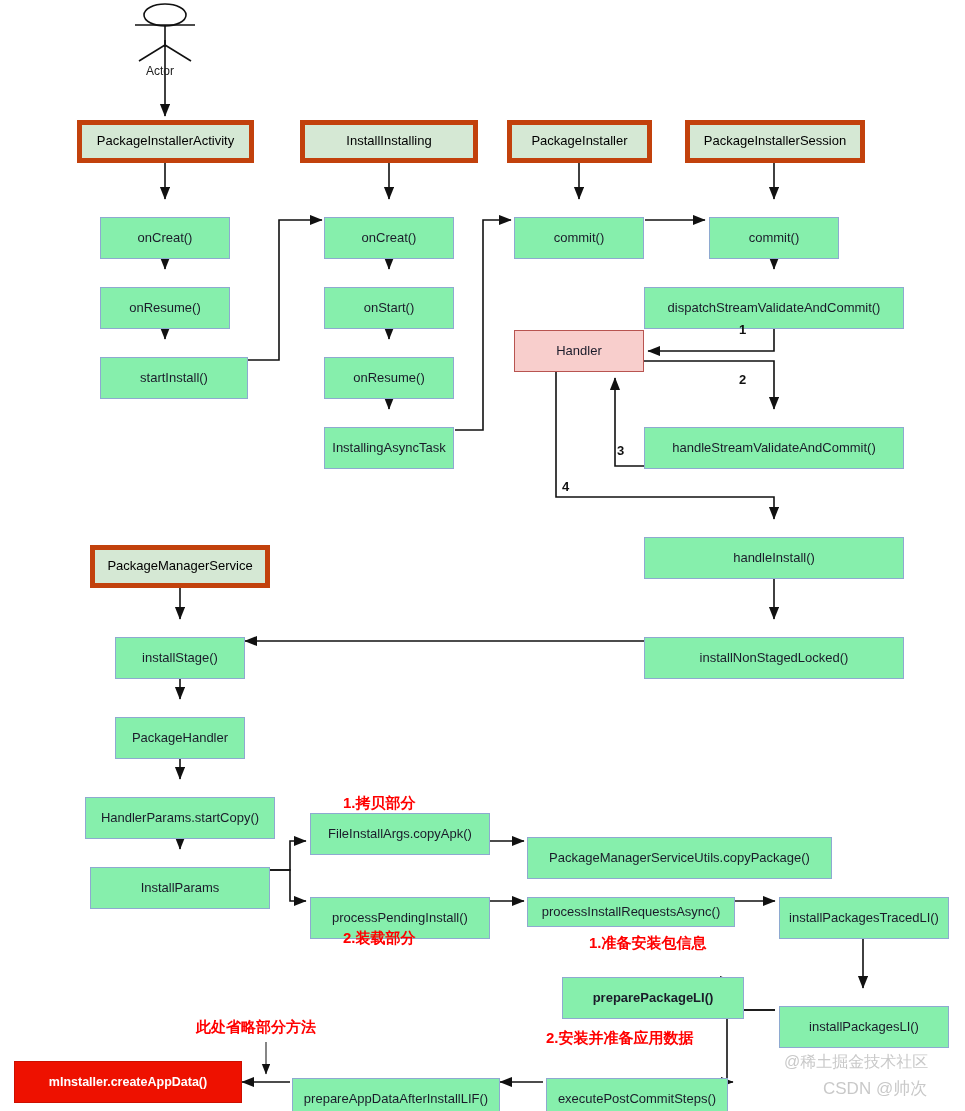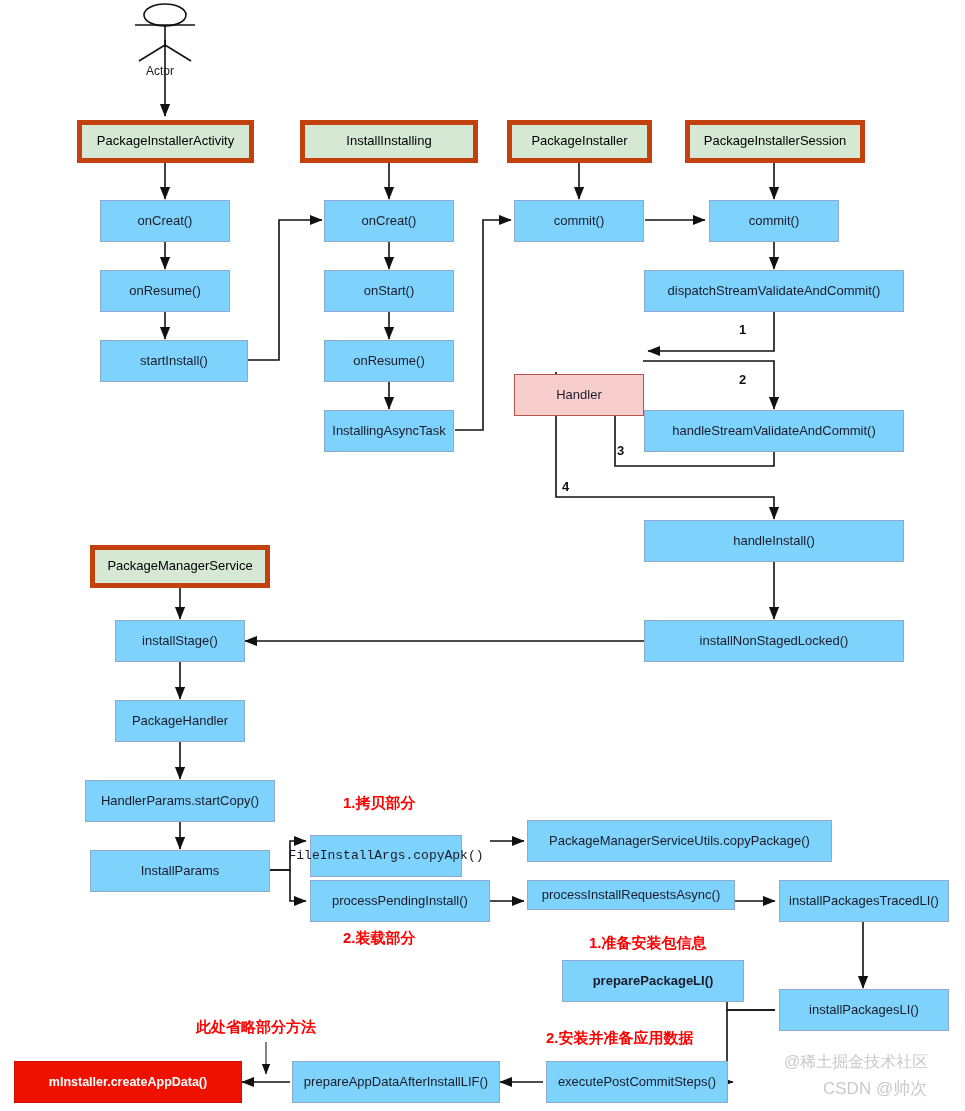--- a/index.html
+++ b/index.html
@@ -1,21 +1,21 @@
 <!DOCTYPE html>
 <html><head>
 <meta charset="utf-8">
 <style>
   html,body{margin:0;padding:0;background:#ffffff;}
   body{font-family:"Liberation Sans","DejaVu Sans",sans-serif;}
   #canvas{position:relative;width:965px;height:1111px;background:#fff;overflow:hidden;}
   svg.layer{position:absolute;left:0;top:0;width:965px;height:1111px;}
   .node{position:absolute;box-sizing:border-box;display:flex;align-items:center;justify-content:center;
         text-align:center;font-size:13px;line-height:1.15;padding:2px 4px;}
-  .blue{background:#7dd3fc;border:1px solid #8ea9d0;color:#1b1b2a;}
+  .blue{background:#86efac;border:1px solid #8ea9d0;color:#1b1b2a;margin-top:17px;}
   .green{background:#d5e8d4;border:5px solid #c2410c;color:#000000;}
   .pink{background:#f8cecc;border:1px solid #b85450;color:#1b1b2a;}
   .red{background:#ee1100;border:1px solid #cc0f00;color:#ffffff;font-weight:bold;font-size:12.5px;}
   .annot{position:absolute;color:#ff0000;font-weight:bold;font-size:15px;white-space:nowrap;}
   .numlabel{position:absolute;color:#111;font-size:13px;font-weight:bold;}
   .actorlabel{position:absolute;font-size:12px;color:#222;}
   .wm{position:absolute;color:#c9c9c9;font-size:16px;white-space:nowrap;}
   .wm2{position:absolute;color:#c9c9c9;font-size:17px;white-space:nowrap;}
 </style>
 </head>
@@ -116,21 +116,21 @@
     </g>
   </svg>
   <div class="actorlabel" style="left:146px;top:64px;">Actor</div>
 
   <div class="node green" style="left:77px;top:120px;width:177px;height:43px;">PackageInstallerActivity</div>
   <div class="node green" style="left:300px;top:120px;width:178px;height:43px;">InstallInstalling</div>
   <div class="node green" style="left:507px;top:120px;width:145px;height:43px;">PackageInstaller</div>
   <div class="node green" style="left:685px;top:120px;width:180px;height:43px;">PackageInstallerSession</div>
   <div class="node green" style="left:90px;top:545px;width:180px;height:43px;">PackageManagerService</div>
 
-  <div class="node pink" style="left:514px;top:330px;width:130px;height:42px;margin-top:44px;">Handler</div>
+  <div class="node pink" style="left:514px;top:330px;width:130px;height:42px;">Handler</div>
 
   <div class="node blue" style="left:100px;top:200px;width:130px;height:42px;">onCreat()</div>
   <div class="node blue" style="left:100px;top:270px;width:130px;height:42px;">onResume()</div>
   <div class="node blue" style="left:100px;top:340px;width:148px;height:42px;">startInstall()</div>
 
   <div class="node blue" style="left:324px;top:200px;width:130px;height:42px;">onCreat()</div>
   <div class="node blue" style="left:324px;top:270px;width:130px;height:42px;">onStart()</div>
   <div class="node blue" style="left:324px;top:340px;width:130px;height:42px;">onResume()</div>
   <div class="node blue" style="left:324px;top:410px;width:130px;height:42px;">InstallingAsyncTask</div>
 
@@ -139,21 +139,21 @@
   <div class="node blue" style="left:644px;top:270px;width:260px;height:42px;">dispatchStreamValidateAndCommit()</div>
   <div class="node blue" style="left:644px;top:410px;width:260px;height:42px;">handleStreamValidateAndCommit()</div>
   <div class="node blue" style="left:644px;top:520px;width:260px;height:42px;">handleInstall()</div>
   <div class="node blue" style="left:644px;top:620px;width:260px;height:42px;">installNonStagedLocked()</div>
 
   <div class="node blue" style="left:115px;top:620px;width:130px;height:42px;">installStage()</div>
   <div class="node blue" style="left:115px;top:700px;width:130px;height:42px;">PackageHandler</div>
   <div class="node blue" style="left:85px;top:780px;width:190px;height:42px;">HandlerParams.startCopy()</div>
   <div class="node blue" style="left:90px;top:850px;width:180px;height:42px;">InstallParams</div>
 
-  <div class="node blue" style="left:310px;top:835px;width:152px;height:42px;font-family:Liberation Mono, monospace;">FileInstallArgs.copyApk()</div>
+  <div class="node blue" style="left:310px;top:796px;width:180px;height:42px;">FileInstallArgs.copyApk()</div>
   <div class="node blue" style="left:527px;top:820px;width:305px;height:42px;">PackageManagerServiceUtils.copyPackage()</div>
   <div class="node blue" style="left:310px;top:880px;width:180px;height:42px;">processPendingInstall()</div>
   <div class="node blue" style="left:527px;top:880px;width:208px;height:30px;">processInstallRequestsAsync()</div>
   <div class="node blue" style="left:779px;top:880px;width:170px;height:42px;">installPackagesTracedLI()</div>
   <div class="node blue" style="left:779px;top:989px;width:170px;height:42px;">installPackagesLI()</div>
   <div class="node blue" style="left:562px;top:960px;width:182px;height:42px;font-weight:bold;">preparePackageLI()</div>
   <div class="node blue" style="left:546px;top:1061px;width:182px;height:42px;">executePostCommitSteps()</div>
   <div class="node red" style="left:14px;top:1061px;width:228px;height:42px;">mInstaller.createAppData()</div>
   <div class="node blue" style="left:292px;top:1061px;width:208px;height:42px;">prepareAppDataAfterInstallLIF()</div>
 

